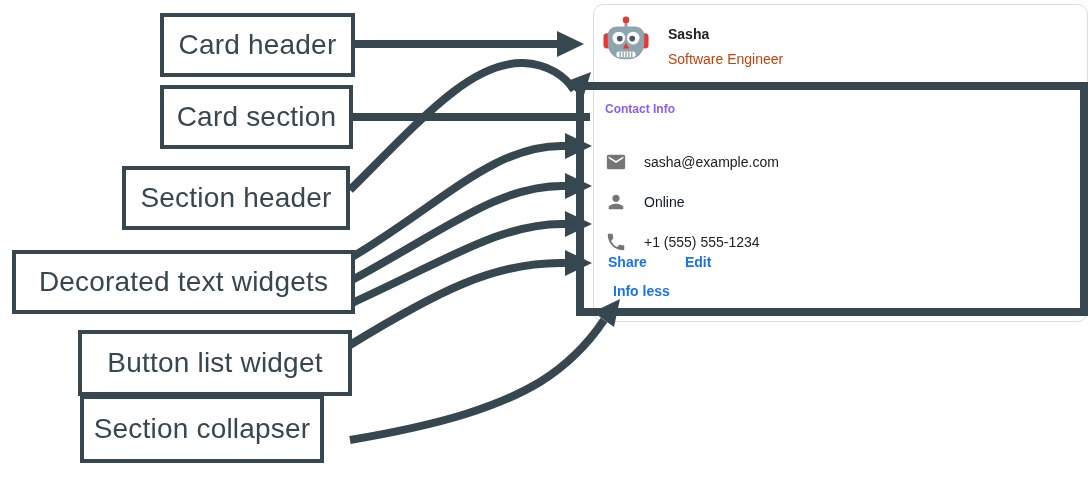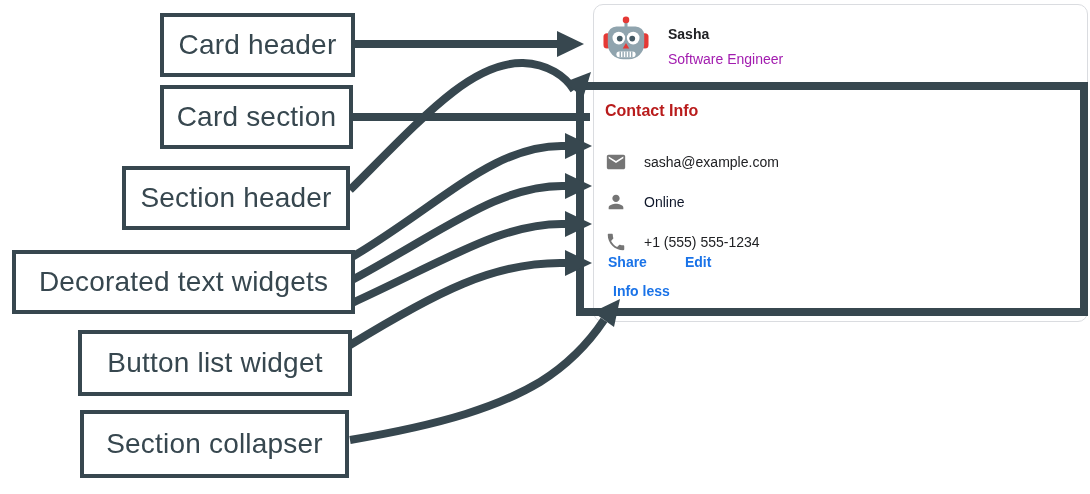--- a/index.html
+++ b/index.html
@@ -23,22 +23,22 @@
     position:absolute;left:593px;top:4px;width:495px;height:318px;
     box-sizing:border-box;background:#ffffff;border:1px solid #dadce0;
     border-radius:10px;z-index:2;
   }
   .section-frame{
     position:absolute;left:576px;top:82px;width:512px;height:234px;
     box-sizing:border-box;border:8px solid #37474F;z-index:4;background:transparent;
   }
   .avatar{position:absolute;left:603px;top:15px;width:46px;height:50px;z-index:3;}
   .card-name{position:absolute;left:668px;top:26px;font-size:14px;font-weight:600;color:#202124;z-index:3;}
-  .card-role{position:absolute;left:668px;top:51px;font-size:14px;color:#a21caf;z-index:3;}
-  .section-title{position:absolute;left:605px;top:102px;font-size:16px;font-weight:600;color:#b91c1c;z-index:3;}
+  .card-role{position:absolute;left:668px;top:51px;font-size:14px;color:#c2410c;z-index:3;}
+  .section-title{position:absolute;left:605px;top:102px;font-size:12px;font-weight:600;color:#8b5cf6;z-index:3;}
   .row{position:absolute;left:605px;display:flex;align-items:center;gap:17px;z-index:3;margin-top:16px;}
   .row .txt{font-size:14px;color:#202124;}
   .row.online .txt{color:#0f172a;}
   .row svg{display:block;}
   .btn-row{position:absolute;left:608px;top:254px;display:flex;gap:38px;z-index:3;}
   .link-btn{font-size:14px;font-weight:600;color:#1a73e8;cursor:pointer;}
   .collapser{position:absolute;left:613px;top:283px;font-size:14px;font-weight:700;color:#1a73e8;z-index:3;cursor:pointer;}
 </style>
 </head>
 <body>
@@ -93,21 +93,21 @@
     <span class="link-btn">Share</span>
     <span class="link-btn">Edit</span>
   </div>
   <div class="collapser">Info less</div>
 
   <div class="callout" style="left:160px;top:85px;width:193px;height:64px;">Card section</div>
   <div class="callout" style="left:160px;top:13px;width:195px;height:64px;">Card header</div>
   <div class="callout" style="left:122px;top:166px;width:228px;height:64px;">Section header</div>
   <div class="callout" style="left:12px;top:250px;width:343px;height:64px;">Decorated text widgets</div>
   <div class="callout" style="left:78px;top:330px;width:274px;height:66px;">Button list widget</div>
-  <div class="callout" style="left:80px;top:410px;width:269px;height:68px;">Section collapser</div>
+  <div class="callout" style="left:80px;top:395px;width:244px;height:68px;">Section collapser</div>
 
   <svg class="arrows" width="1090" height="494" viewBox="0 0 1090 494">
 
     <path class="arrow-path" d="M 352 44 H 560"></path>
     <polygon class="arrow-head" points="584,44 557,31 557,57"></polygon>
 
     <path class="arrow-path" d="M 350 117 H 590"></path>
 
     <path class="arrow-path" d="M 350 190 C 425 115, 472 62, 523 63 C 548 64, 565 76, 574 90"></path>
     <polygon class="arrow-head" points="591,72 583,98 565,82"></polygon>

